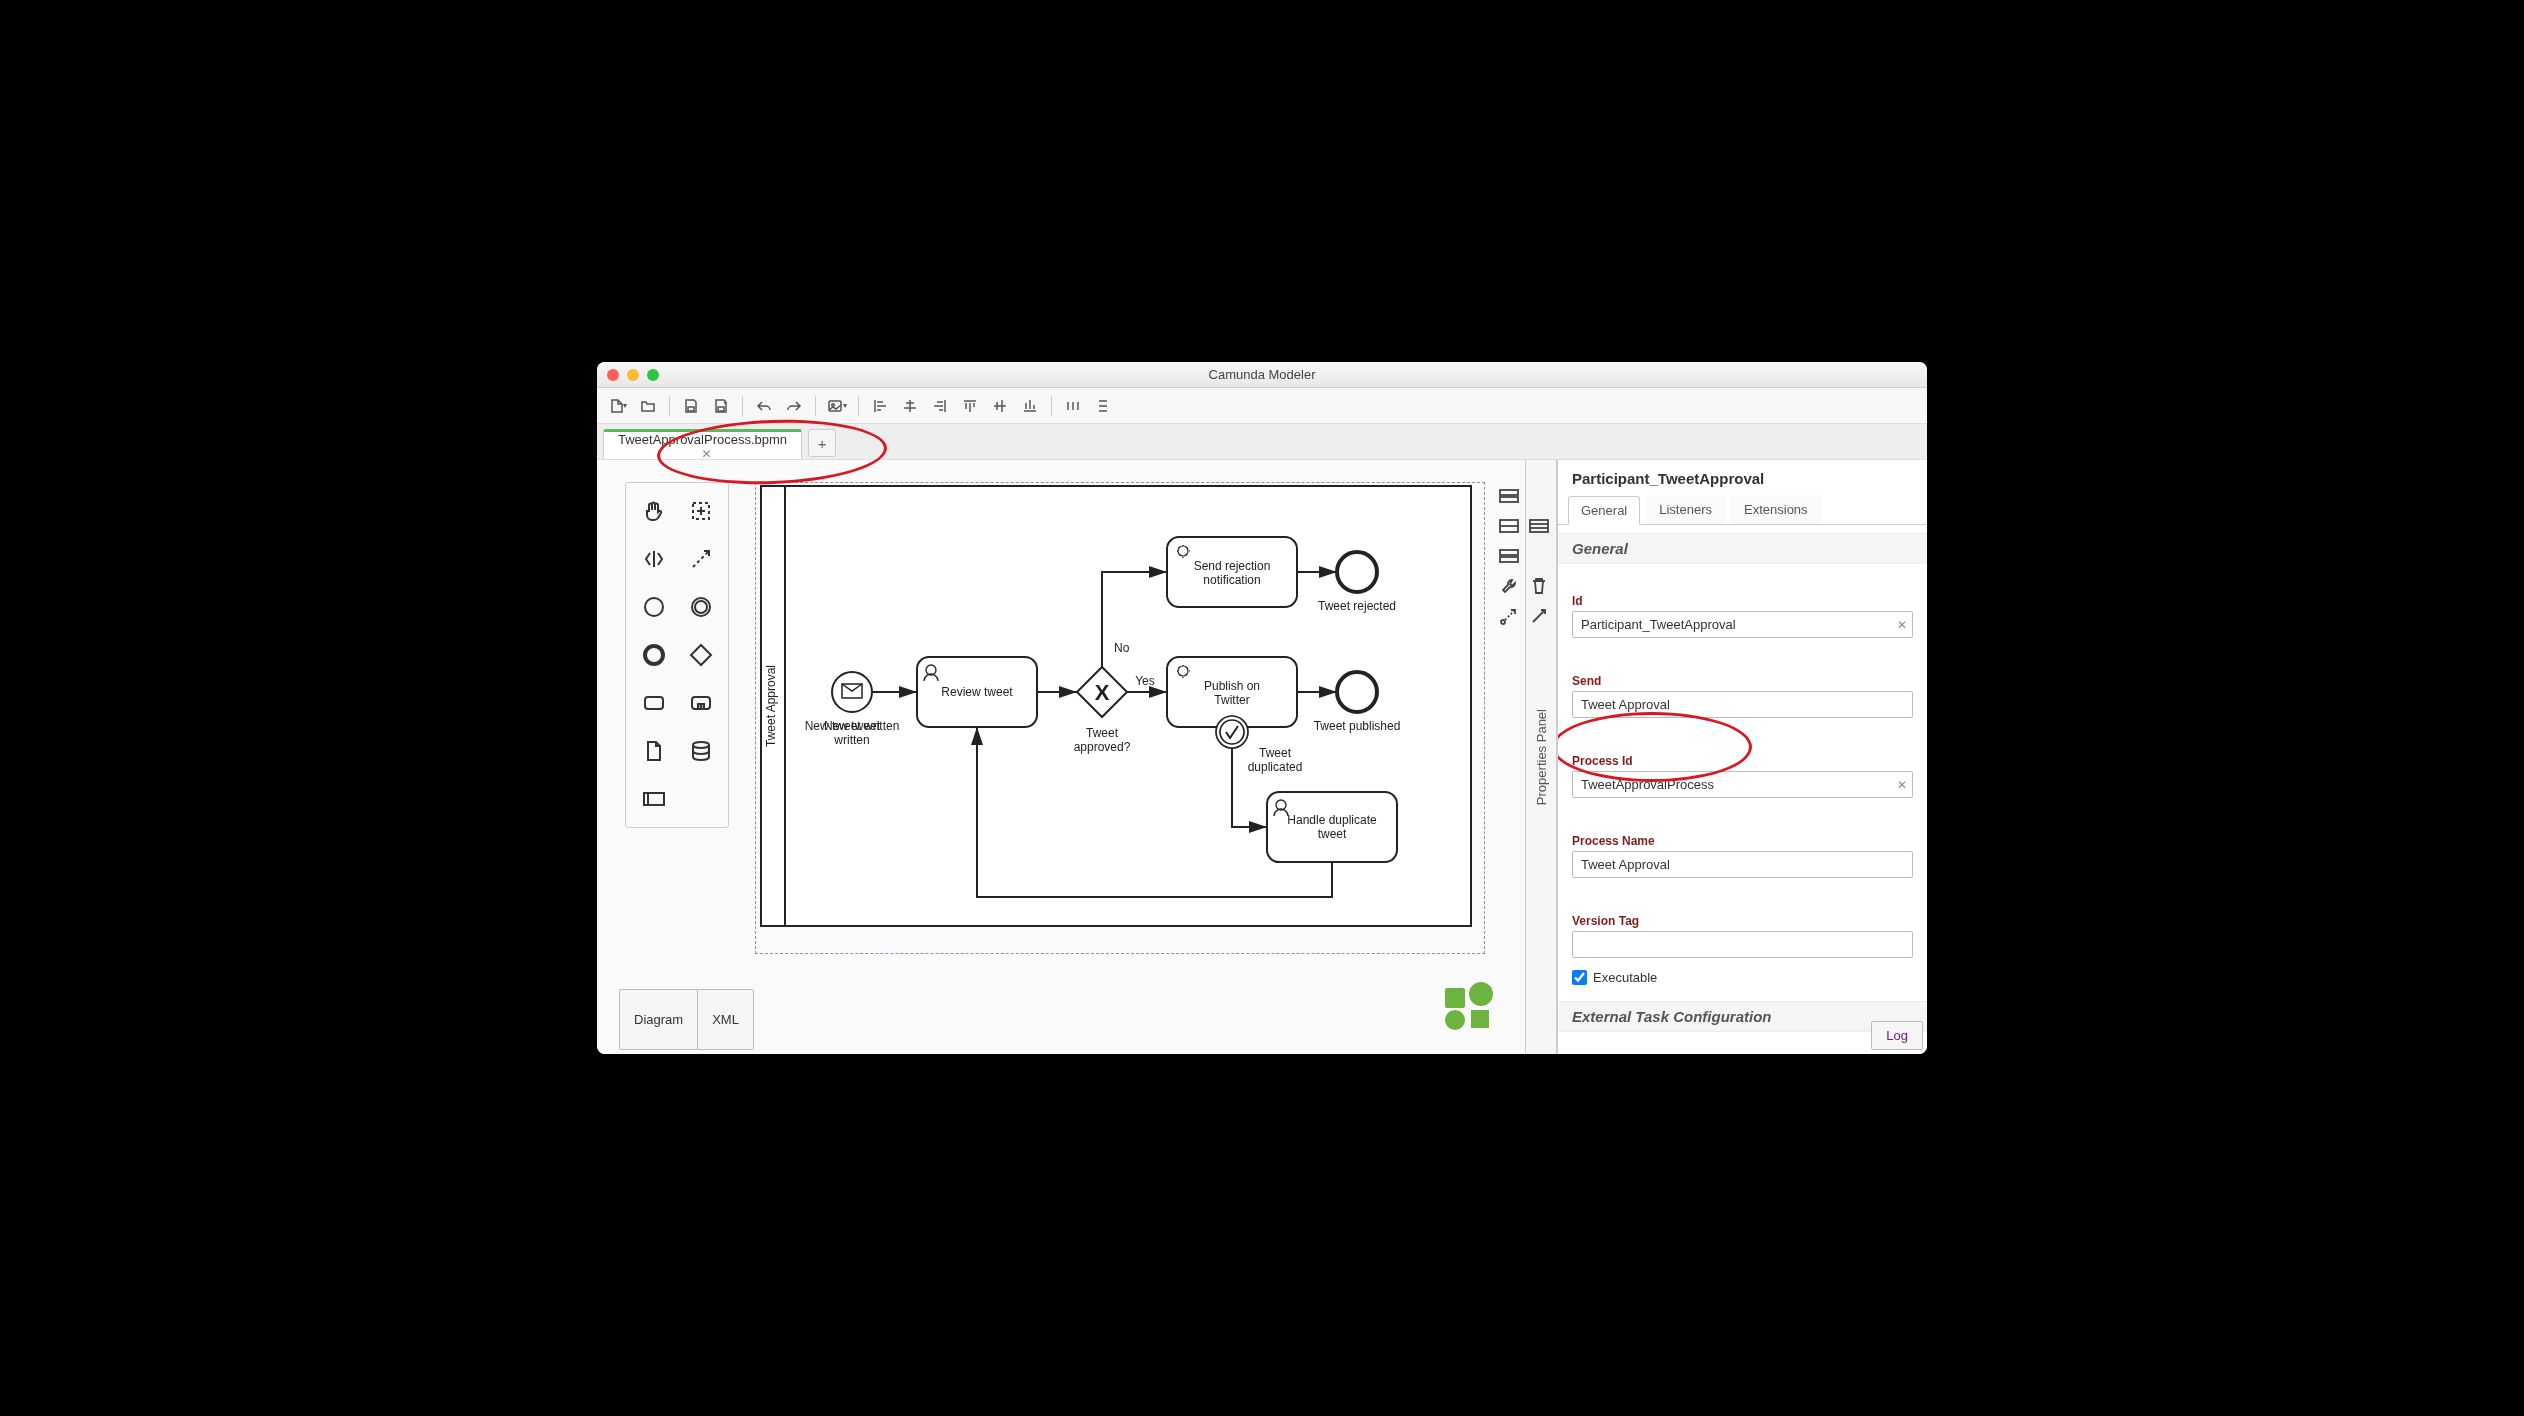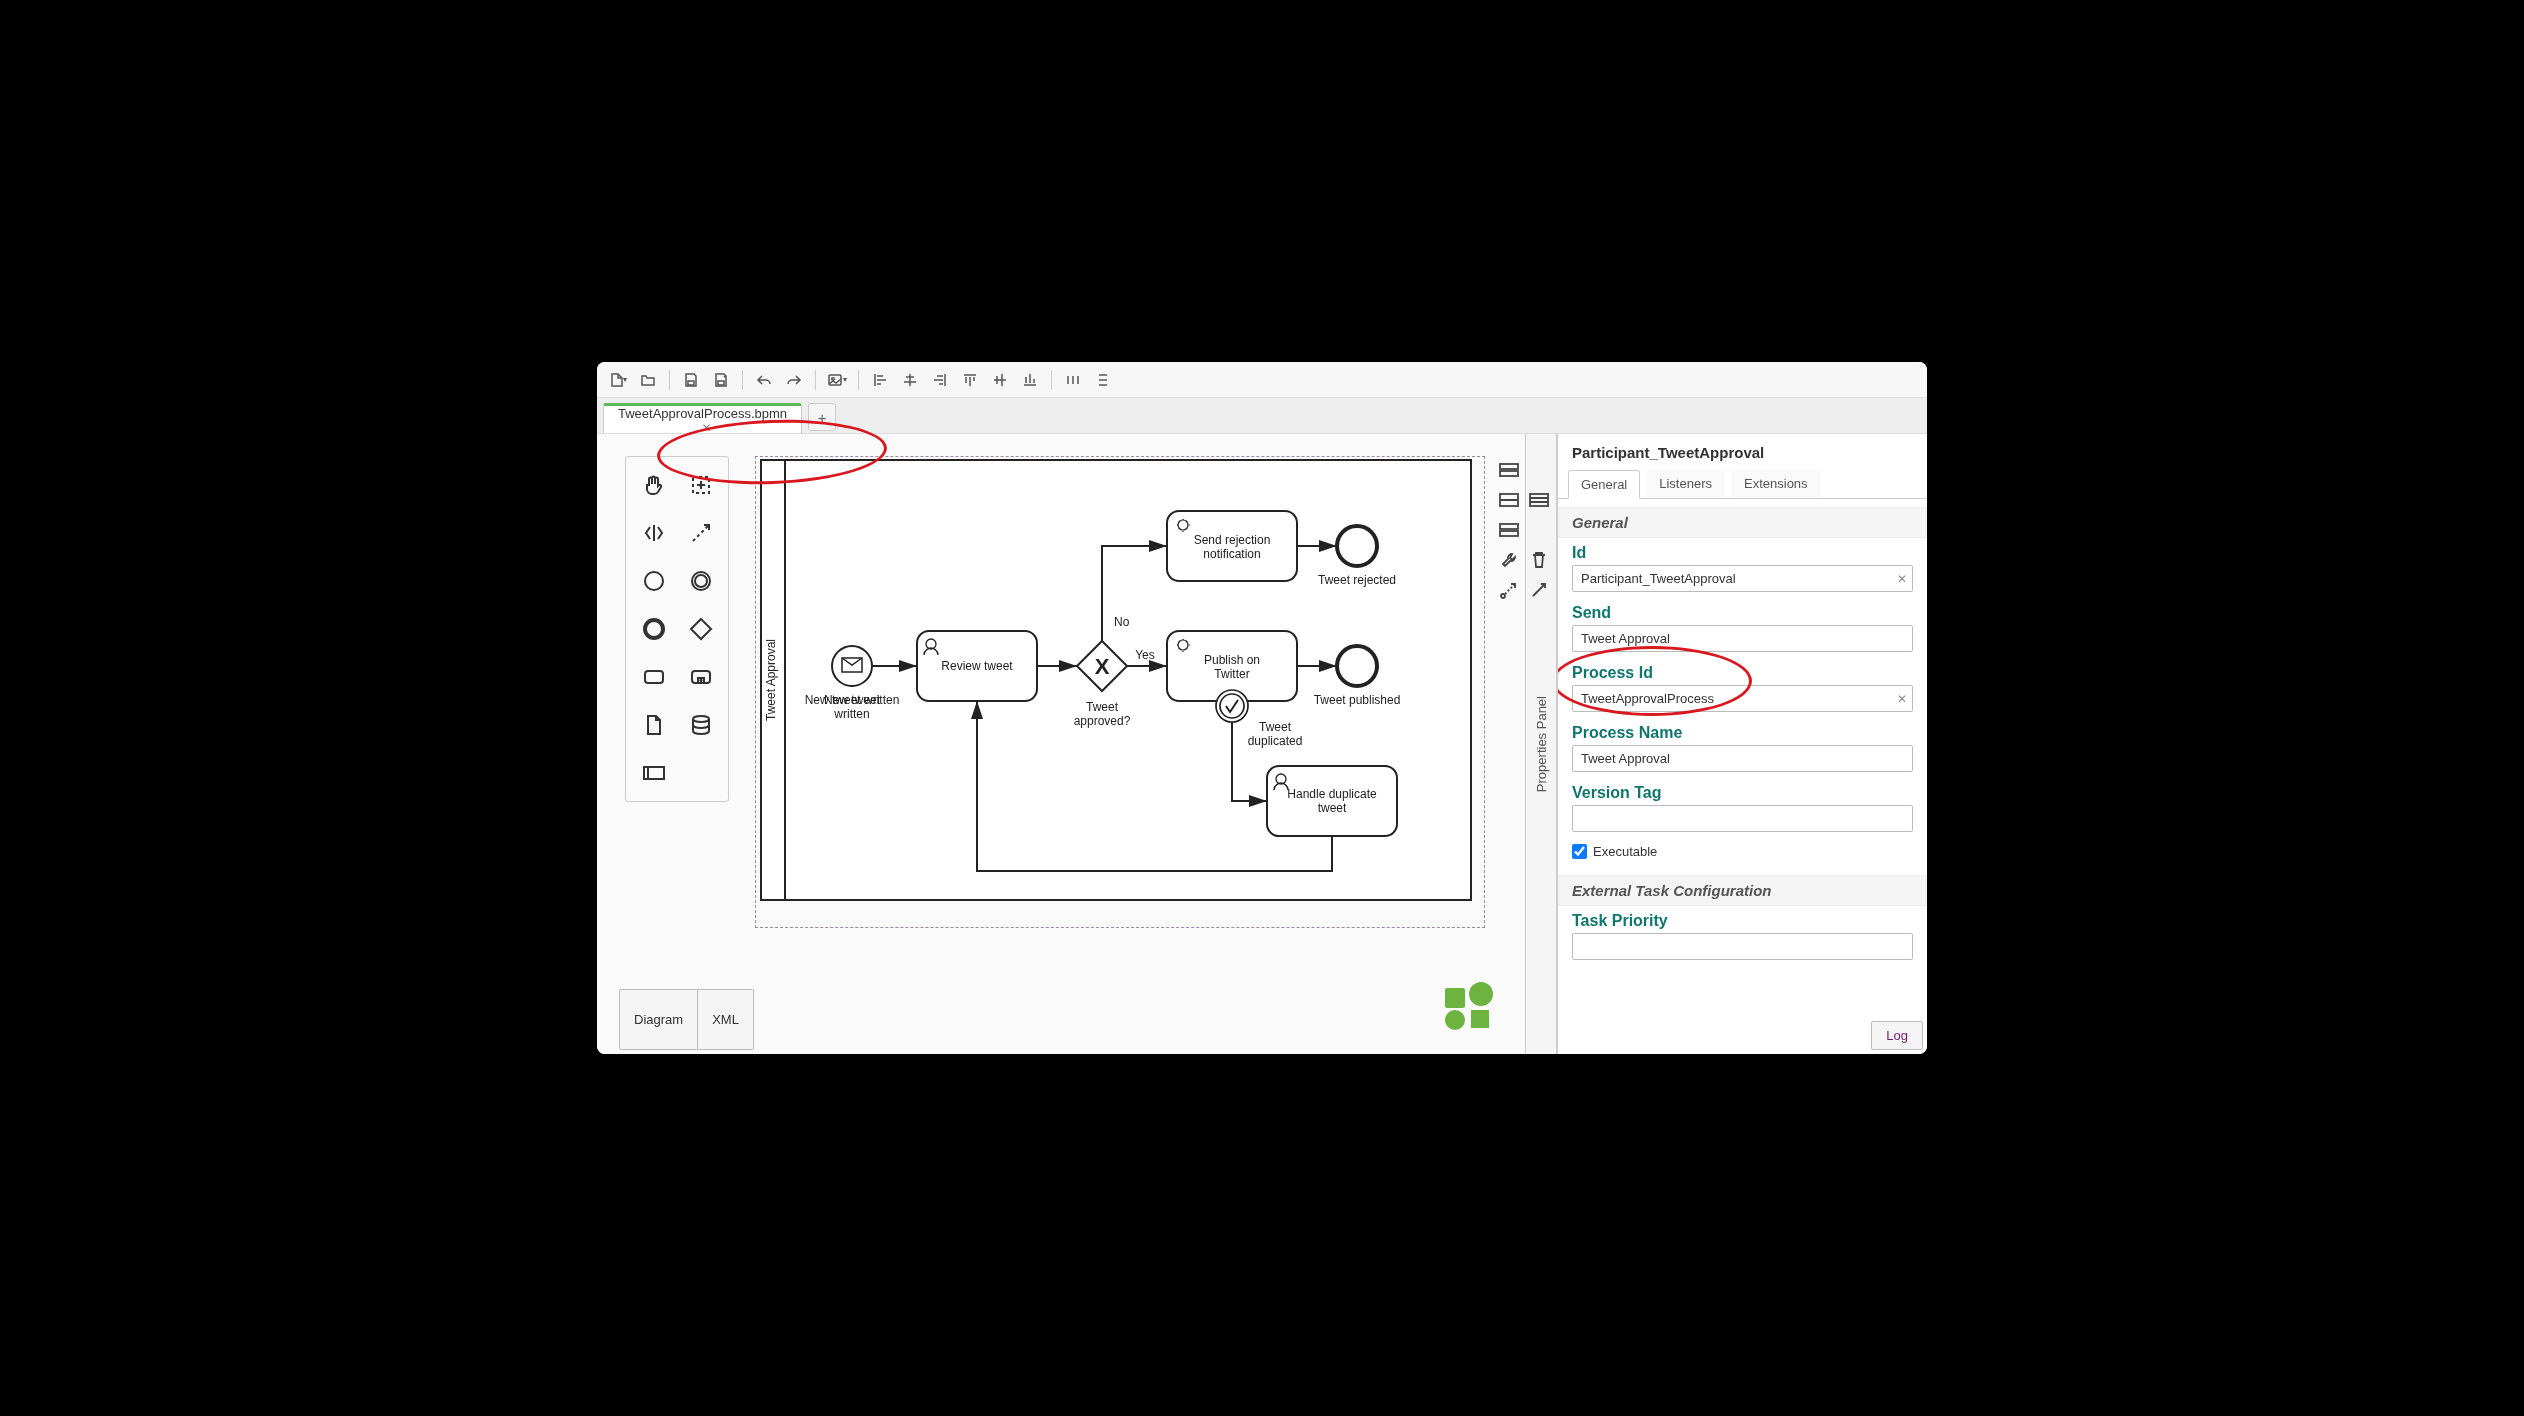--- a/index.html
+++ b/index.html
@@ -77,21 +77,21 @@
   .propcollapse span{writing-mode:vertical-rl;transform:rotate(180deg);font-size:13px;color:#555;}
 
   
   .props{width:370px;border-left:1px solid #ccc;background:#fff;display:flex;flex-direction:column;overflow:auto;}
   .p-head{padding:10px 14px 8px;font-weight:bold;color:#333;font-size:15px;}
   .p-tabs{display:flex;border-bottom:1px solid #ccc;padding:0 10px;gap:6px;margin-bottom:8px;}
   .p-tab{padding:6px 12px;font-size:13px;color:#555;border:1px solid transparent;border-bottom:none;cursor:pointer;border-radius:3px 3px 0 0;background:#fafafa;}
   .p-tab.active{border-color:#ccc;background:#fff;position:relative;top:1px;border-bottom:1px solid #fff;}
   .section-title{font-style:italic;font-weight:bold;color:#555;padding:6px 14px 6px;font-size:15px;background:#f5f5f5;border-top:1px solid #eee;border-bottom:1px solid #eee;}
   .field{padding:6px 14px;}
-  .field label{display:block;font-size:16px;color:#0f766e;font-weight:bold;margin-bottom:3px;}
+  .field label{display:block;font-size:12px;color:#7f1d1d;font-weight:bold;margin-bottom:3px;margin-top:24px;}
   .inputwrap{position:relative;}
   .field input[type=text]{width:100%;padding:5px 26px 5px 8px;border:1px solid #bbb;border-radius:2px;font-size:13px;color:#333;}
   .field .clear{position:absolute;right:6px;top:50%;transform:translateY(-50%);color:#888;cursor:pointer;font-size:12px;}
   .chk{padding:6px 14px;display:flex;align-items:center;gap:6px;font-size:13px;color:#333;}
   .chk input{width:15px;height:15px;accent-color:#0a7aff;}
 
   
   .bottomTabs{position:absolute;left:22px;bottom:4px;display:flex;}
   .bottomTabs .bt{padding:22px 14px;font-size:13px;border:1px solid #bbb;background:#f5f5f5;color:#333;cursor:pointer;}
   .bottomTabs .bt:first-child{border-radius:2px 0 0 2px;}
@@ -101,20 +101,28 @@
   
   .anno{position:absolute;border:3px solid #d9171e;border-radius:50%;pointer-events:none;}
   .anno1{left:60px;top:58px;width:230px;height:64px;transform:rotate(-2deg);}
   .bpmn-lbl{font-size:12px;fill:#222;}
 </style>
 </head>
 <body>
 
 <div class="window">
 
+  <div class="titlebar">
+    <div class="traffic">
+      <div class="dot red"></div>
+      <div class="dot yellow"></div>
+      <div class="dot green"></div>
+    </div>
+    <div class="title">Camunda Modeler</div>
+  </div>
 
   <div class="toolbar">
     <div class="tbtn">
         <svg width="16" height="16" viewBox="0 0 16 16">
           <path d="M3 2h6l4 4v8H3z"></path>
           <path d="M9 2v4h4"></path>
         </svg>
         <span style="font-size:8px;margin-left:-2px;">▾</span>
       </div>
     <div class="tbtn">

